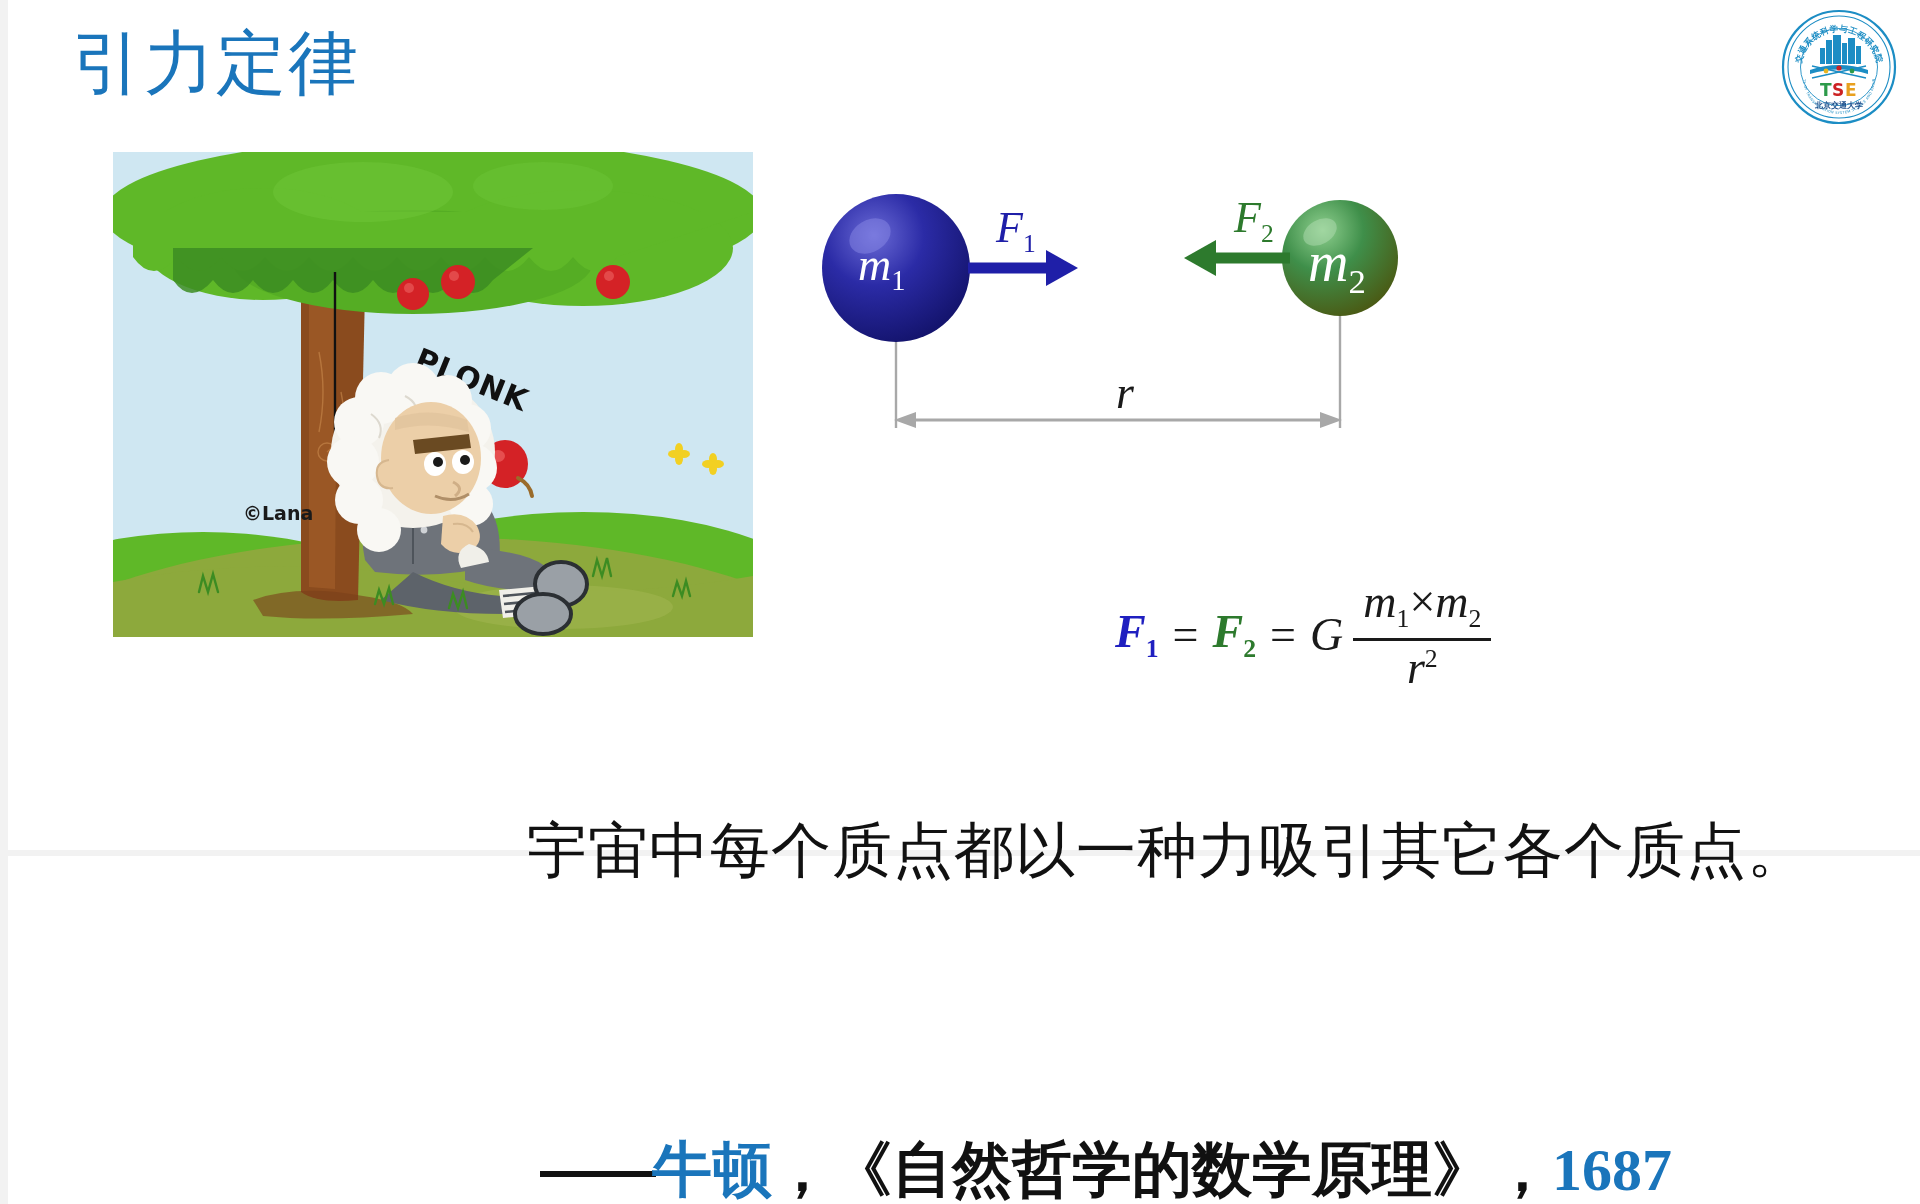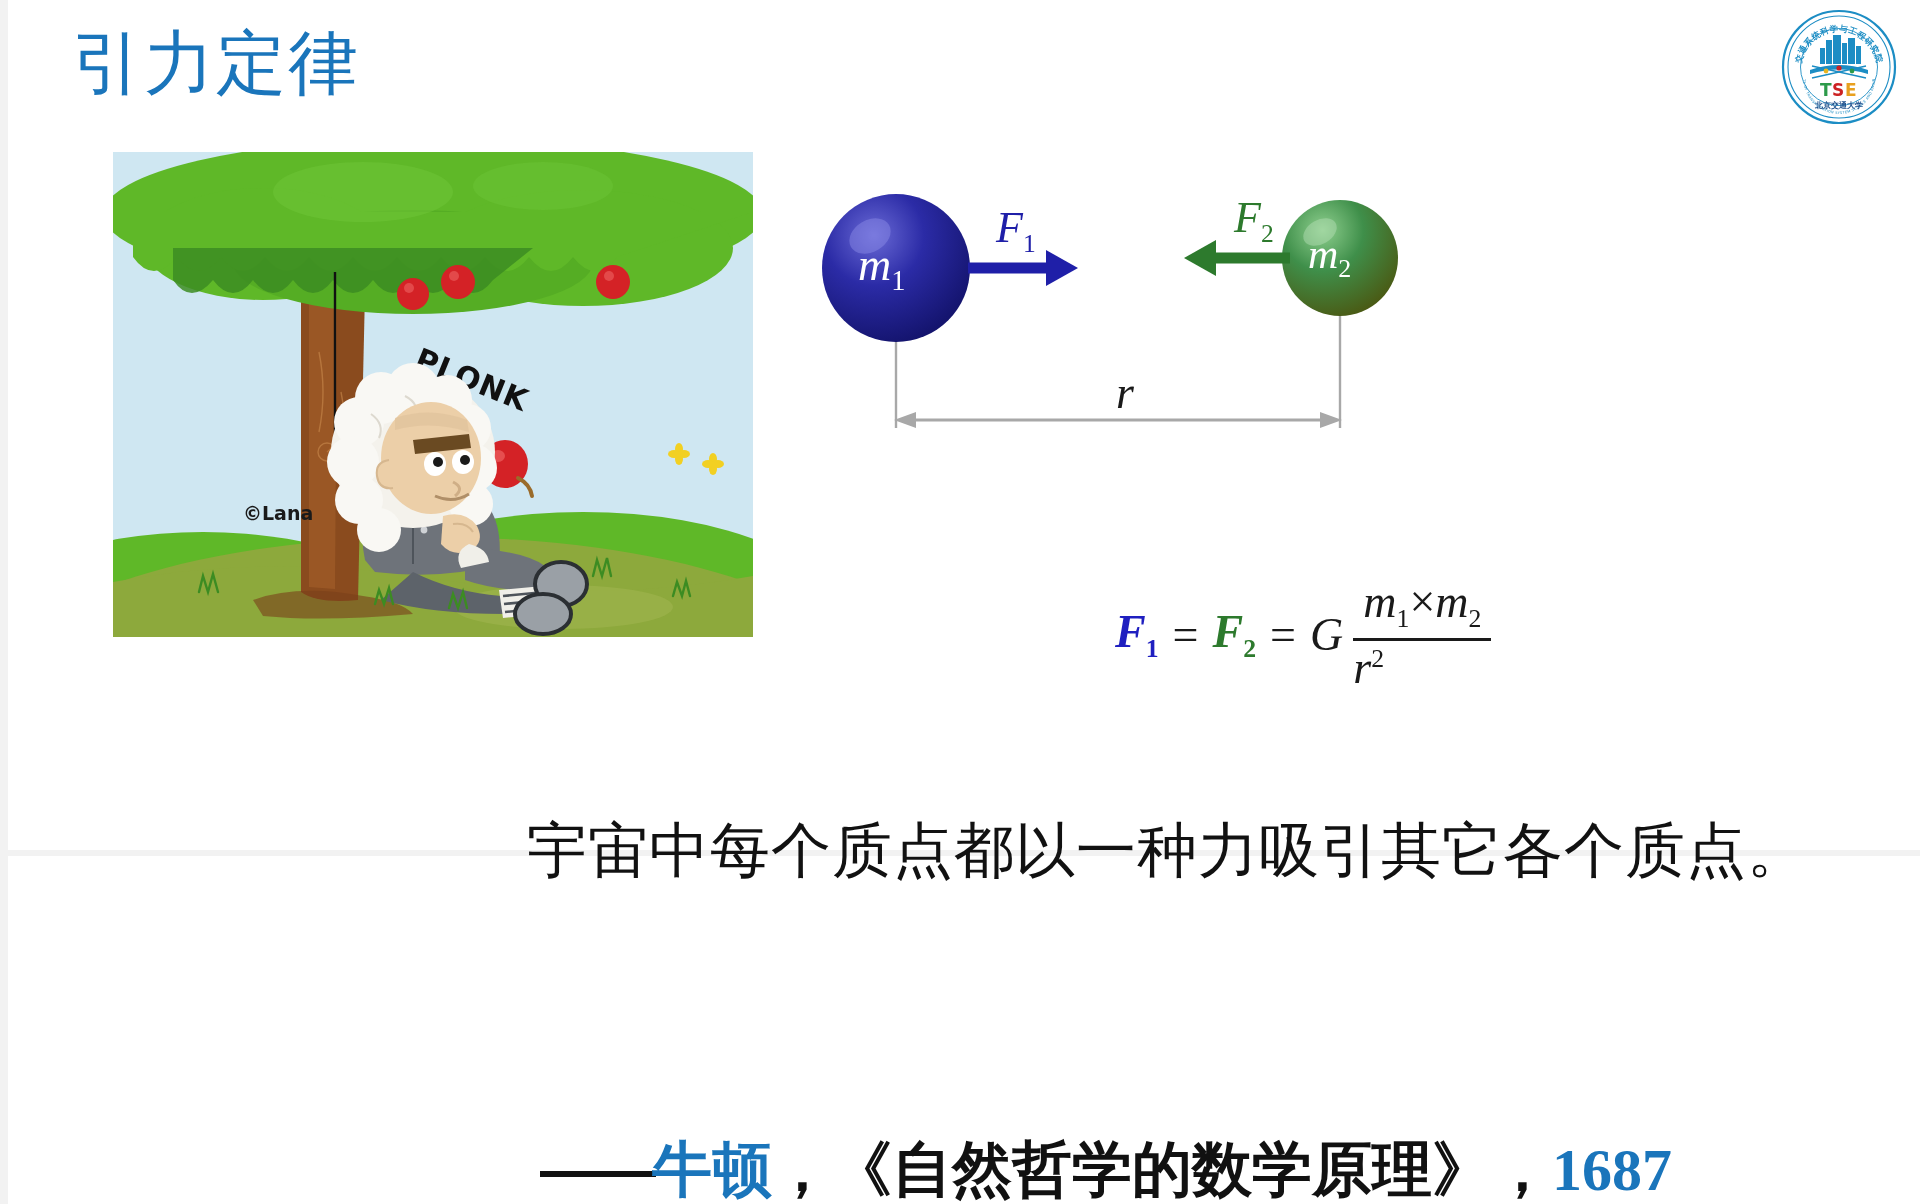--- a/index.html
+++ b/index.html
@@ -124,20 +124,21 @@
   }
   #formula .it { font-style: italic; }
   #formula .f1 { color: #1f1fc0; font-style: italic; font-weight: 600; }
   #formula .f2 { color: #2d7a2d; font-style: italic; font-weight: 600; }
   #formula sub { font-size: 0.56em; font-style: normal; }
   #formula sup { font-size: 0.56em; font-style: normal; }
   #formula .op { margin: 0 14px; }
   .frac {
     display: inline-flex;
     flex-direction: column;
+    align-items: center;
     vertical-align: middle;
     margin-left: 10px;
   }
   .frac .num {
     padding: 0 10px 4px 10px;
     border-bottom: 3px solid #1a1a1a;
     font-style: italic;
   }
   .frac .den {
     font-style: italic;
@@ -405,21 +406,21 @@
 
       <g>
         <line x1="490" y1="78" x2="410" y2="78" stroke="#2d7a2d" stroke-width="11"></line>
         <polygon points="384,78 416,60 416,96" fill="#2d7a2d"></polygon>
       </g>
     </svg>
 
     <div class="sphere-label" style="left:58px; top:58px;">
       <span>m</span><sub>1</sub>
     </div>
-    <div class="sphere-label" style="left:508px; top:50px; font-size:42px;">
+    <div class="sphere-label" style="left:508px; top:50px; font-size:56px;">
       <span>m</span><sub>2</sub>
     </div>
     <div class="force-label" style="left:196px; top:22px; color:#1f1fa8;">
       <span>F</span><sub>1</sub>
     </div>
     <div class="force-label" style="left:434px; top:12px; color:#2d7a2d;">
       <span>F</span><sub>2</sub>
     </div>
     <div id="r-label" style="left:316px; top:186px;">r</div>
   </div>

